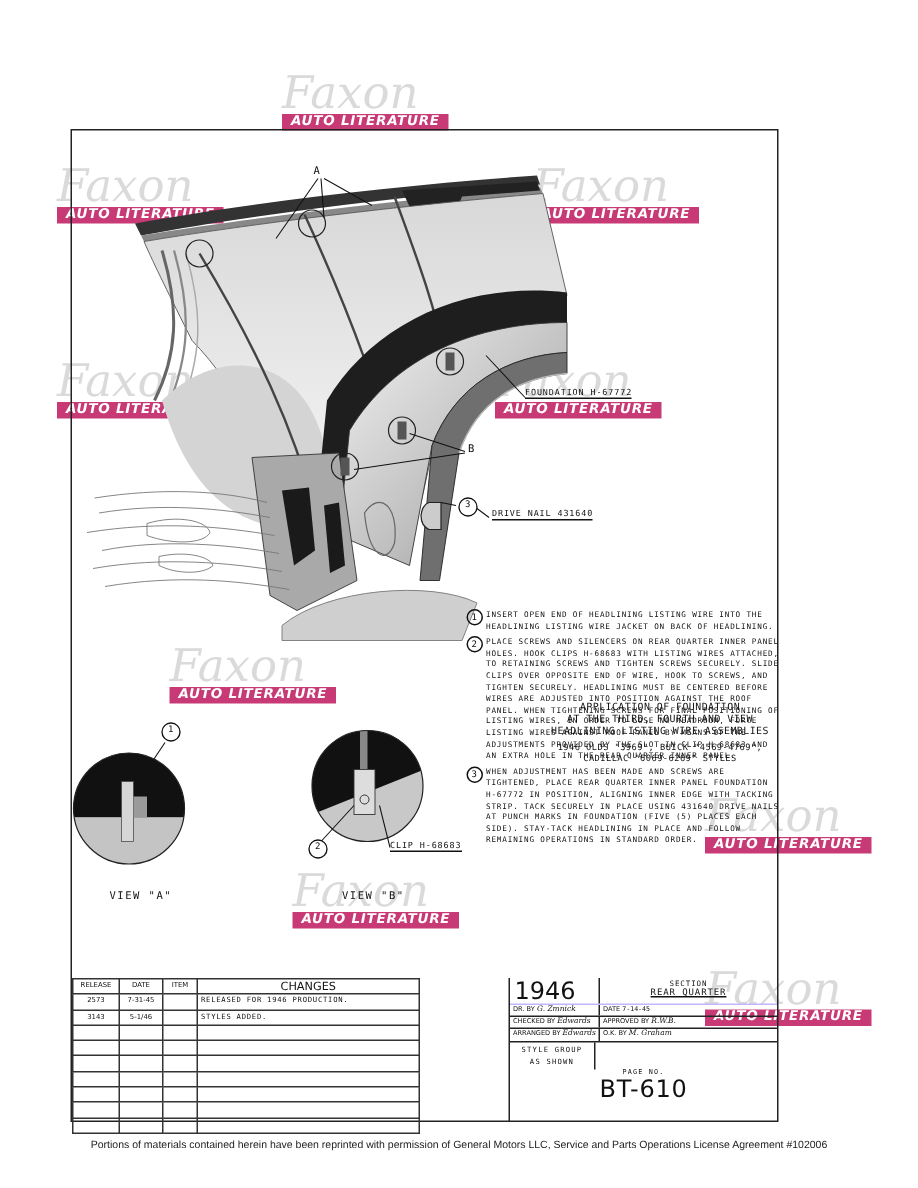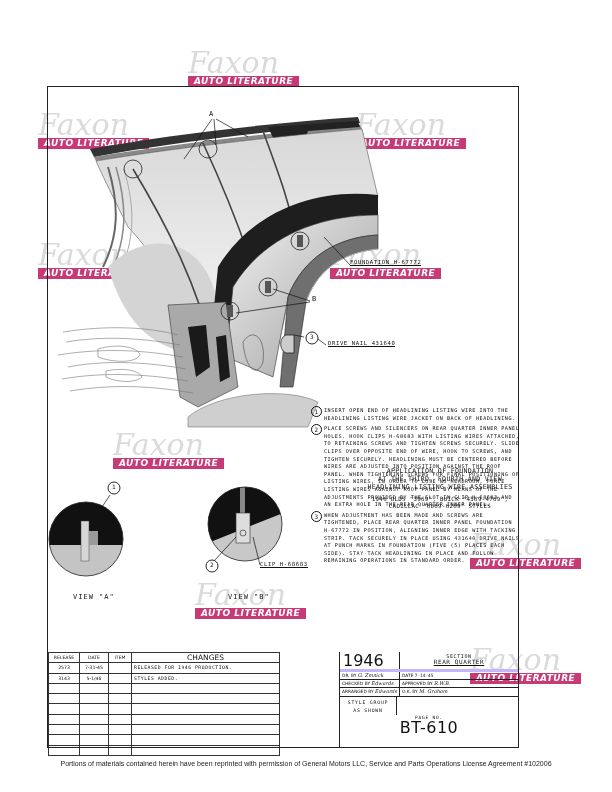--- a/index.html
+++ b/index.html
@@ -18,21 +18,21 @@
   .view-label { position: absolute; font-family: "DejaVu Sans Mono", monospace; font-size: 7px; letter-spacing: 1px; }
   table.changes { position: absolute; left: 0; top: 565px; border-collapse: collapse; font-family: "DejaVu Sans", sans-serif; }
   table.changes td, table.changes th { border: 1px solid #333; height: 9.3px; padding: 0 2px; font-size: 4.6px; font-weight: normal; text-align: center; white-space: nowrap; }
   table.changes th.ch { font-size: 7.5px; }
   table.changes td.desc { text-align: left; font-family: "DejaVu Sans Mono", monospace; font-size: 4.8px; letter-spacing: 0.5px; }
   .tb { position: absolute; left: 293px; top: 565px; width: 179px; height: 96px; border-left: 1.2px solid #222; box-sizing: border-box; }
   .tb .hdr { height: 35px; border-bottom: 1.2px solid #222; text-align: center; padding-top: 4px; box-sizing: border-box; }
   .tb .div1 { font-size: 8.3px; letter-spacing: 0.1px; }
   .tb .div2 { font-size: 4.8px; margin-top: 1px; }
   .tb .div3 { font-size: 7.6px; letter-spacing: 1.3px; margin-top: 1px; }
-  .tb .row-year { display: flex; height: 17px; border-bottom: 3px solid #c4b5fd; }
+  .tb .row-year { display: flex; height: 17px; border-bottom: 1px solid #c4b5fd; }
   .tb .year { width: 60px; font-size: 16px; line-height: 17px; text-align: left; padding-left: 3px; border-right: 1px solid #222; box-sizing: border-box; }
   .tb .section { flex: 1; text-align: center; font-family: "DejaVu Sans Mono", monospace; font-size: 5px; line-height: 6px; padding-top: 1px; letter-spacing: 0.6px; }
   .tb .section .val { font-size: 6px; text-decoration: underline; }
   .tb .sig { display: flex; height: 7.2px; border-bottom: 1px solid #222; font-size: 4.4px; line-height: 7px; }
   .tb .sig .l { width: 60px; border-right: 1px solid #222; box-sizing: border-box; padding-left: 2px; white-space: nowrap; overflow: hidden; }
   .tb .sig .r { flex: 1; padding-left: 2px; white-space: nowrap; overflow: hidden; }
   .tb .sig .hand { font-family: "DejaVu Serif", serif; font-style: italic; font-size: 5px; }
   .tb .bottom { display: flex; height: 21px; flex-direction: column; }
   .tb .sg { width: 57px; border-right: 1px solid #222; box-sizing: border-box; text-align: center; font-family: "DejaVu Sans Mono", monospace; font-size: 4.8px; line-height: 8px; letter-spacing: 0.8px; padding-top: 2px; }
   .tb .pg { flex: 1; text-align: center; position: relative; }

